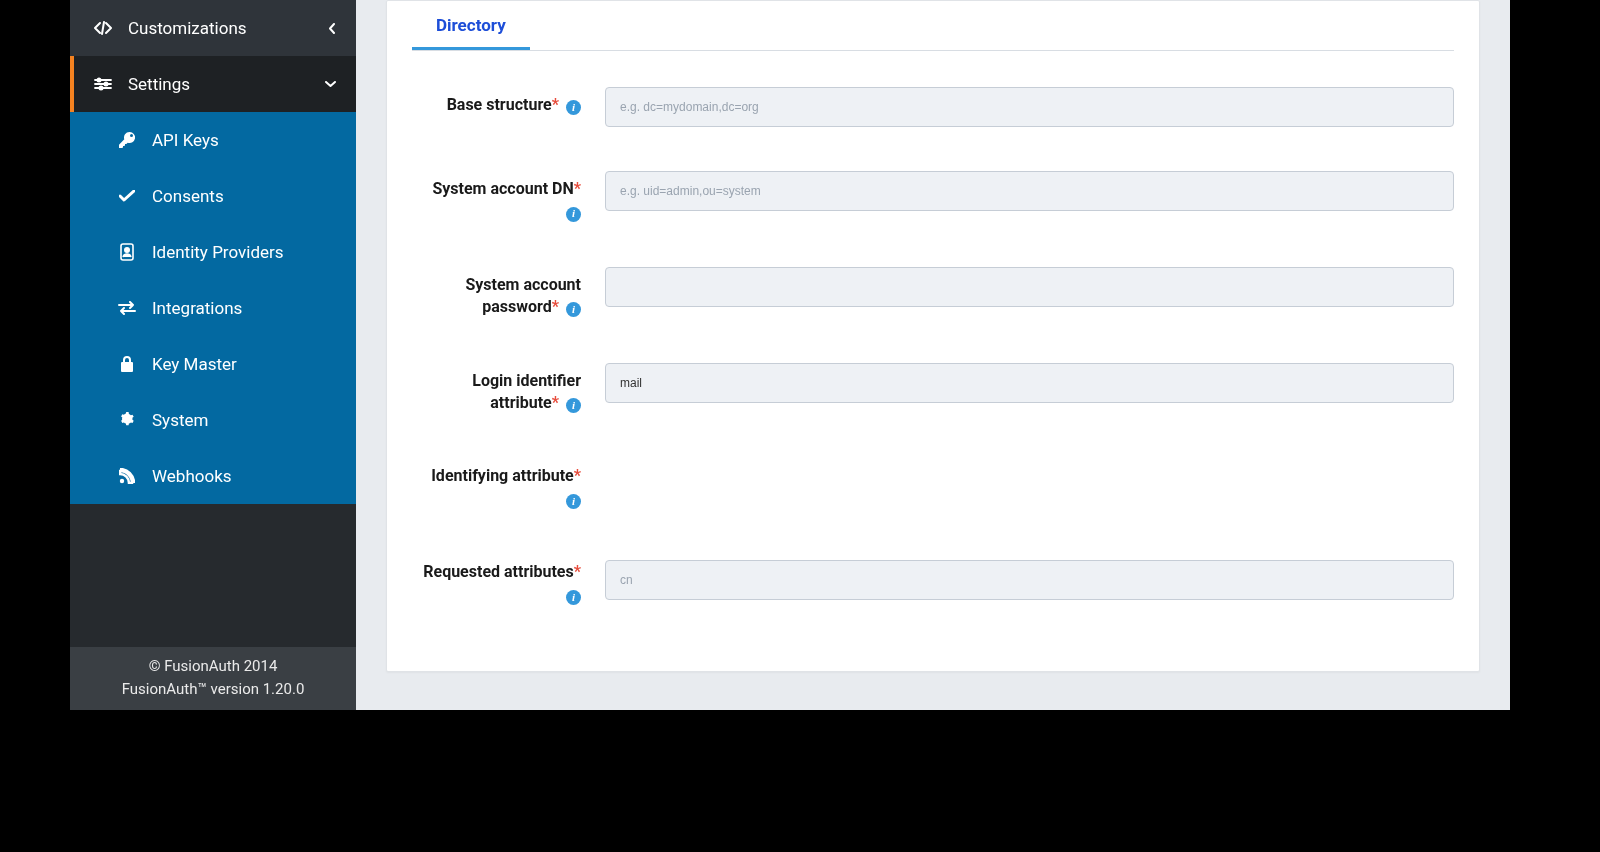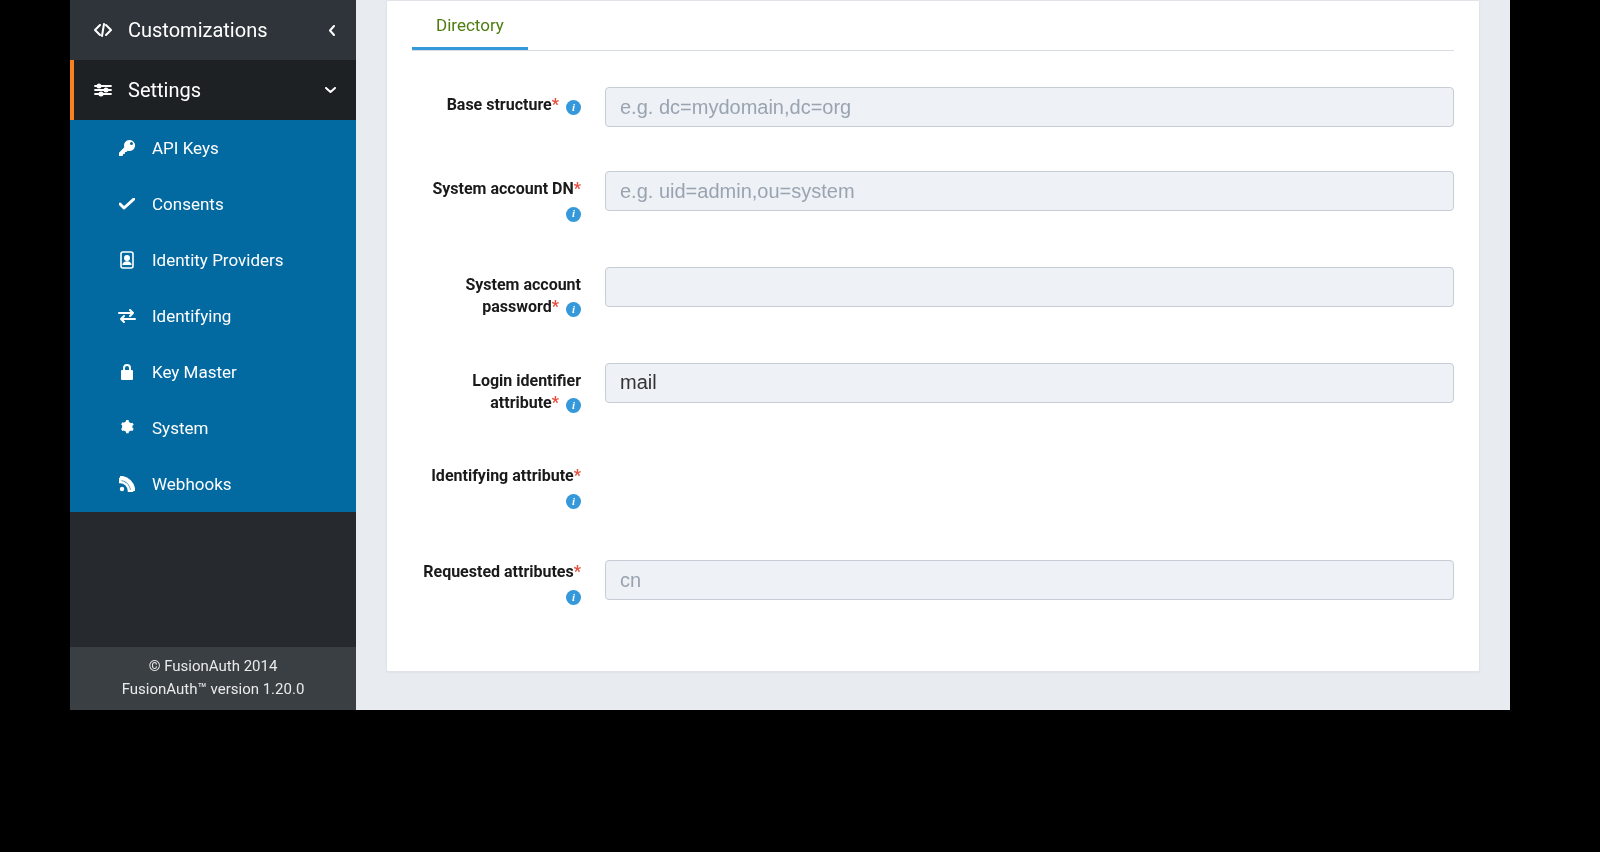--- a/index.html
+++ b/index.html
@@ -27,21 +27,21 @@
       height: 100%;
     }
     .sidebar-nav {
       flex: 1;
       overflow-y: auto;
     }
     .sidebar-item {
       display: flex;
       align-items: center;
       padding: 18px 20px;
-      font-size: 20px;
+      font-size: 17px;
       cursor: pointer;
       position: relative;
     }
     .sidebar-item .icon {
       width: 26px;
       display: inline-flex;
       align-items: center;
       justify-content: center;
       margin-right: 12px;
       font-size: 16px;
@@ -113,22 +113,22 @@
       margin-top: 0;
     }
     .tab-bar {
       display: flex;
       border-bottom: 1px solid #d8dde3;
       margin-bottom: 36px;
     }
     .tab {
       padding: 14px 24px 12px;
       font-size: 17px;
-      color: #4d7c0f;
-      font-weight: 400;
+      color: #1d4ed8;
+      font-weight: 700;
       cursor: pointer;
       border-bottom: 3px solid transparent;
     }
     .tab.active {
       border-bottom-color: #3498db;
     }
     .form-row {
       display: flex;
       align-items: flex-start;
       margin-bottom: 44px;
@@ -162,21 +162,21 @@
       vertical-align: -1px;
     }
     .form-input-col {
       flex: 1;
       padding-left: 18px;
     }
     .text-input {
       width: 100%;
       height: 40px;
       padding: 0 14px;
-      font-size: 20px;
+      font-size: 12px;
       color: #333;
       background: #eef1f5;
       border: 1px solid #c6cdd6;
       border-radius: 4px;
     }
     .text-input::placeholder {
       color: #9aa4b0;
     }
     svg { display: block; }
   </style>
@@ -248,21 +248,21 @@
         </span>
         <span>Identity Providers</span>
       </div>
 
       <div class="sidebar-subitem">
         <span class="icon">
           <svg width="18" height="14" viewBox="0 0 18 14" stroke="#fff" stroke-width="2" fill="none" stroke-linecap="round" stroke-linejoin="round">
               <path d="M1 4h14M12 1l3 3-3 3M17 10H3M6 7l-3 3 3 3"></path>
             </svg>
         </span>
-        <span>Identifying</span>
+        <span>Integrations</span>
       </div>
 
       <div class="sidebar-subitem">
         <span class="icon">
           <svg width="14" height="16" viewBox="0 0 14 16" fill="#fff">
               <path d="M11 6V4a4 4 0 0 0-8 0v2H2a1 1 0 0 0-1 1v8a1 1 0 0 0 1 1h10a1 1 0 0 0 1-1V7a1 1 0 0 0-1-1h-1ZM5 4a2 2 0 1 1 4 0v2H5V4Z"></path>
             </svg>
         </span>
         <span>Key Master</span>
       </div>

